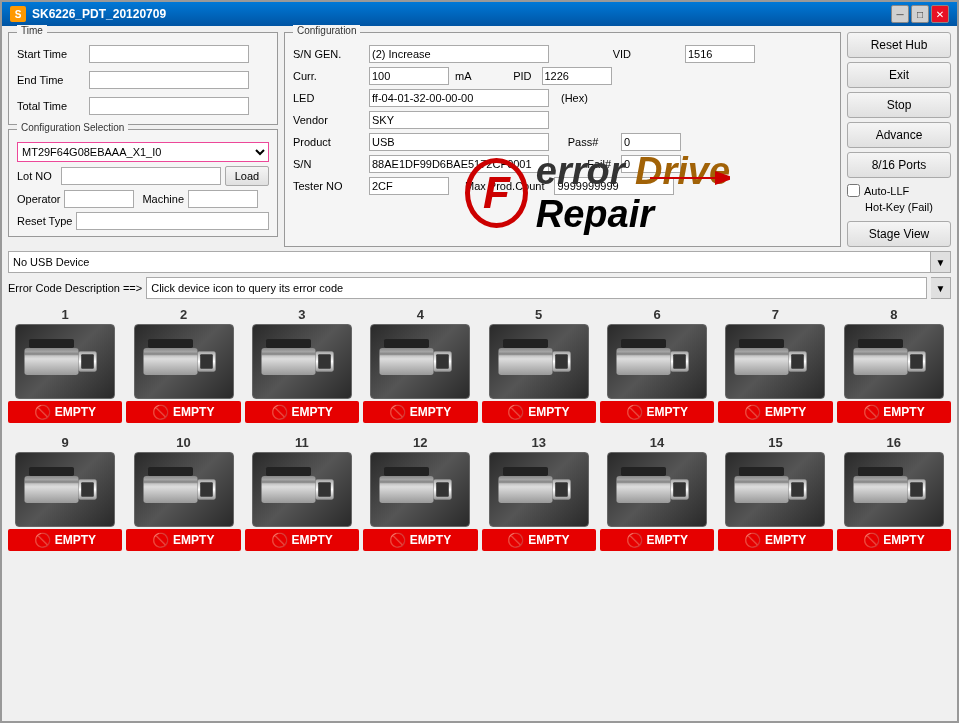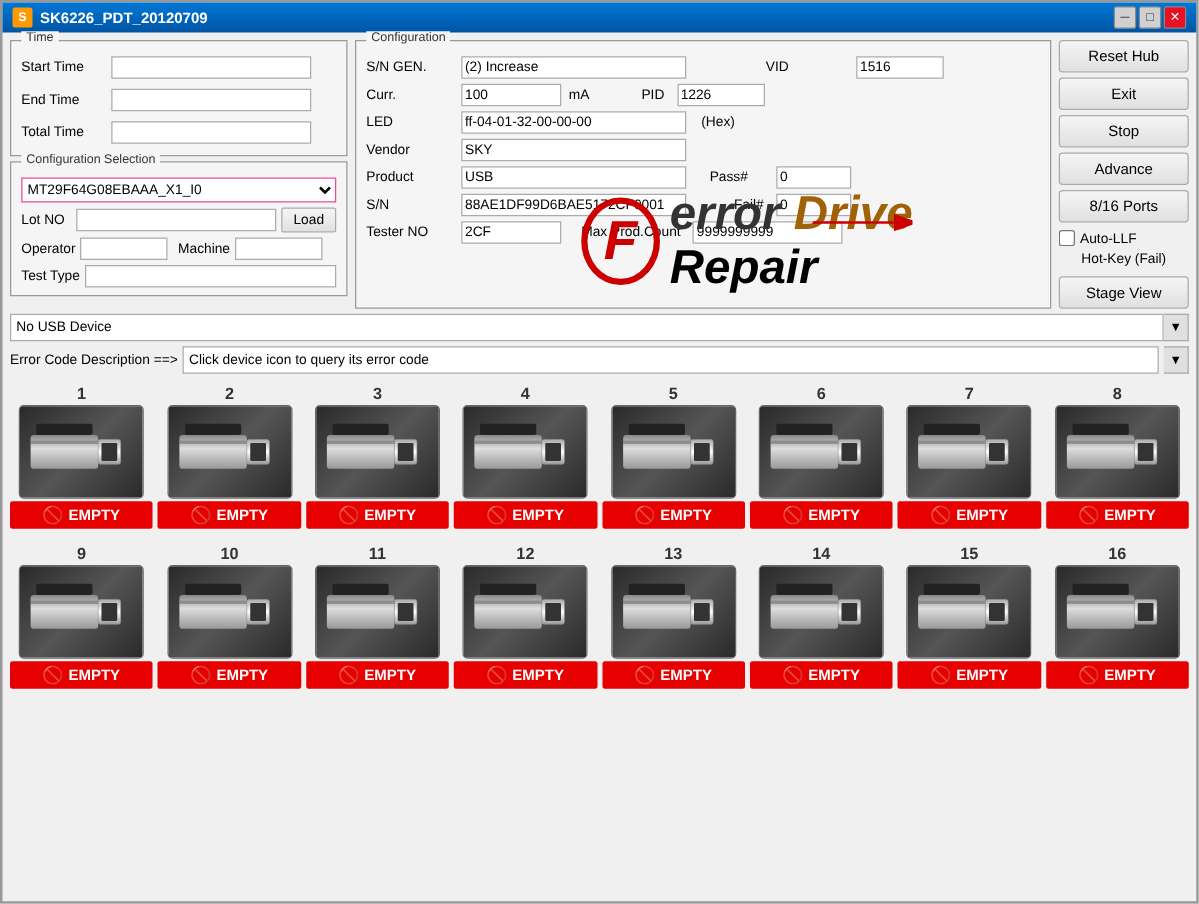--- a/index.html
+++ b/index.html
@@ -390,21 +390,21 @@
             <input class="lot-input" type="text" style="">
             <button class="load-btn">Load</button>
           </div>
           <div class="operator-row">
             <span style="font-size:11px;">Operator</span>
             <input class="op-input" type="text" style="">
             <span style="font-size:11px; margin-left:4px;">Machine</span>
             <input class="op-input" type="text" style="">
           </div>
           <div class="test-type-row">
-            <span style="font-size:11px;">Test Type</span>
+            <span style="font-size:11px;">Reset Type</span>
             <input class="test-input" type="text" style="">
           </div>
         </div>
 
       </div>
 
       <div class="group-box" style="flex:1; position:relative; padding-top:12px;">
         <span class="group-label">Configuration</span>
 
         <div class="cf-row">

